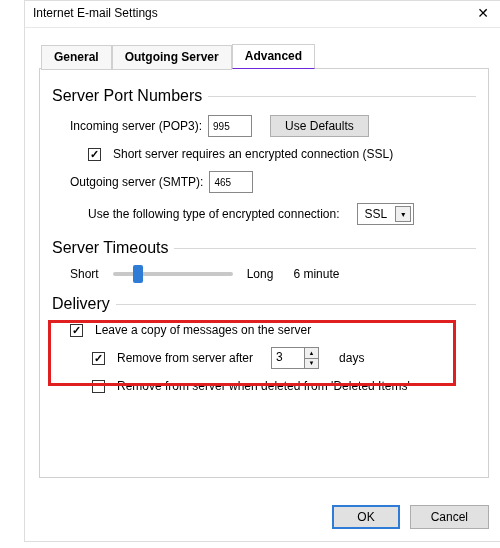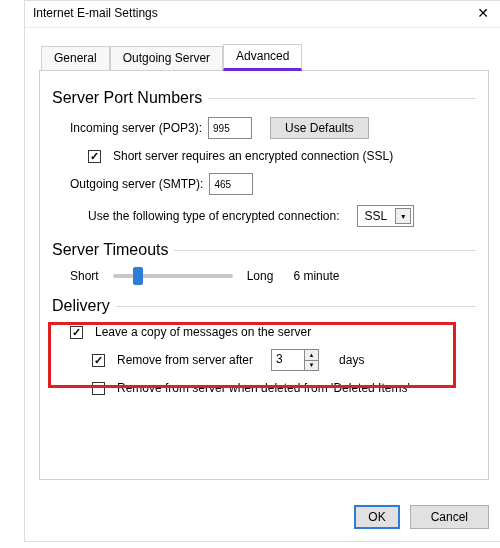--- a/index.html
+++ b/index.html
@@ -37,45 +37,46 @@
     font-size: 14px;
     font-family: Arial, sans-serif;
     padding: 0 6px;
     cursor: default;
   }
   .client {
     padding: 16px 14px 0 14px;
   }
   .tabs {
     display: flex;
-    align-items: center;
+    align-items: flex-end;
     position: relative;
     margin-bottom: -1px;
     padding-left: 2px;
+    font-weight: bold;
   }
   .tab {
     padding: 4px 12px 5px 12px;
     border: 1px solid #d0d0d0;
     border-bottom: none;
     background: #fff;
     font-size: 12px;
     margin-right: 0;
     position: relative;
     cursor: default;
   }
   .tab.inactive {
     background: #f7f7f7;
     border-bottom: 1px solid #d0d0d0;
     top: 1px;
     z-index: 1;
   }
   .tab.active {
     background: #fff;
     z-index: 3;
-    border-bottom: 3px solid #6d28d9;
+    border-bottom: 1px solid #6d28d9;
   }
   .tabpage {
     border: 1px solid #d0d0d0;
     padding: 14px 12px 12px 12px;
     height: 410px;
     position: relative;
   }
   .group-label {
     font-size: 16px;
   }
@@ -205,21 +206,21 @@
   .bottom-buttons {
     position: absolute;
     right: 14px;
     bottom: 12px;
     display: flex;
     gap: 10px;
   }
   .btn.primary {
     border: 2px solid #2e7cd6;
     background: #e1e1e1;
-    padding: 3px 12px;
+    padding: 3px 23px;
   }
   .btn.cancel {
     padding: 4px 20px;
   }
 </style>
 </head>
 <body>
 
 <div class="dialog">
 

